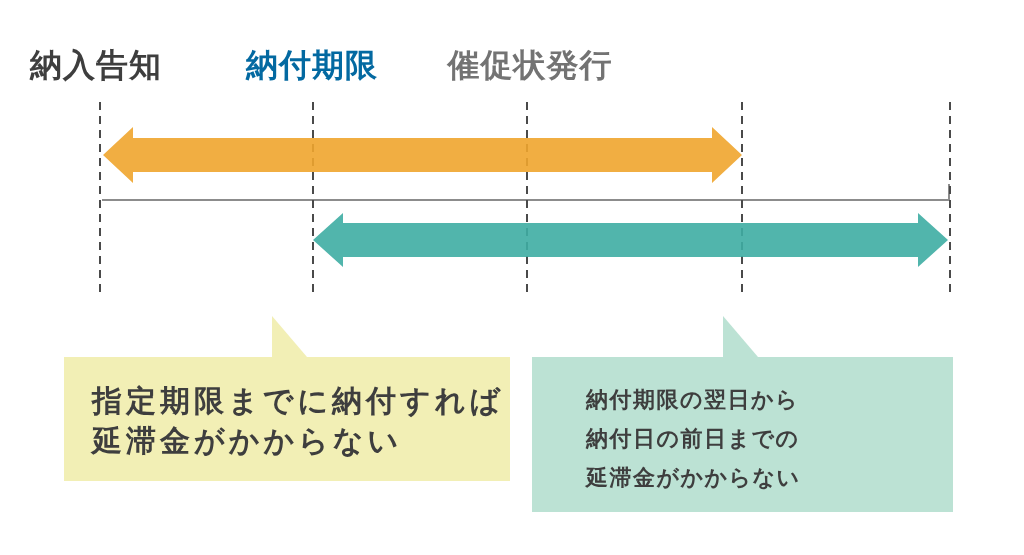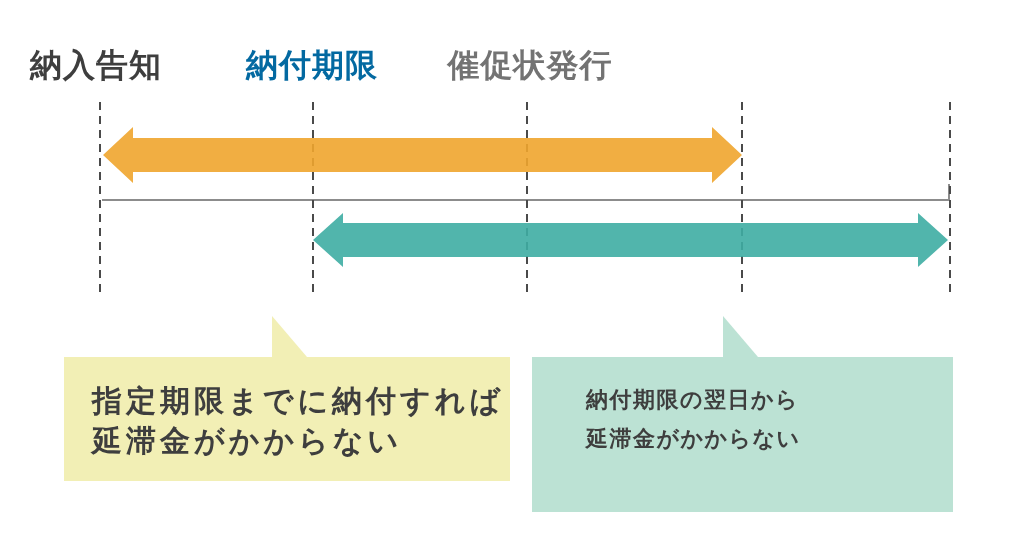--- a/index.html
+++ b/index.html
@@ -61,16 +61,17 @@
   <div class="tl-label l2" style="color: #0369a1;">納付期限</div>
   <div class="tl-label l3" style="color: #737373;">催促状発行</div>
 
   <div class="callout-text yellow" style="color: rgb(62, 62, 62);">
     <div>指定期限までに納付すれば</div>
     <div>延滞金がかからない</div>
   </div>
 
   <div class="callout-text mint" style="color: rgb(62, 62, 62);">
     <div>納付期限の翌日から</div>
+    <div>納付日の前日までの</div>
     <div>延滞金がかからない</div>
   </div>
 
 </div>
 
 </body></html>

